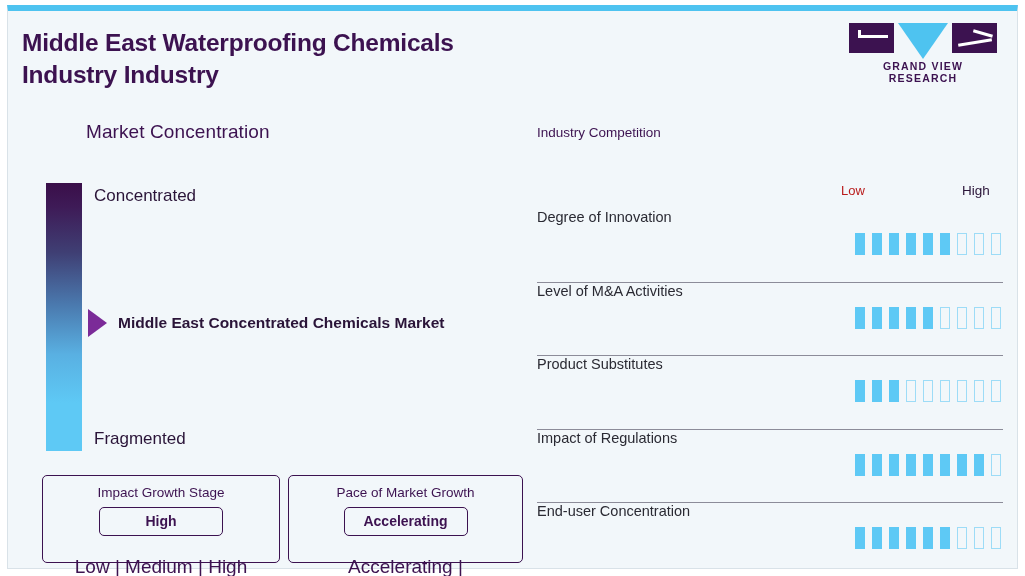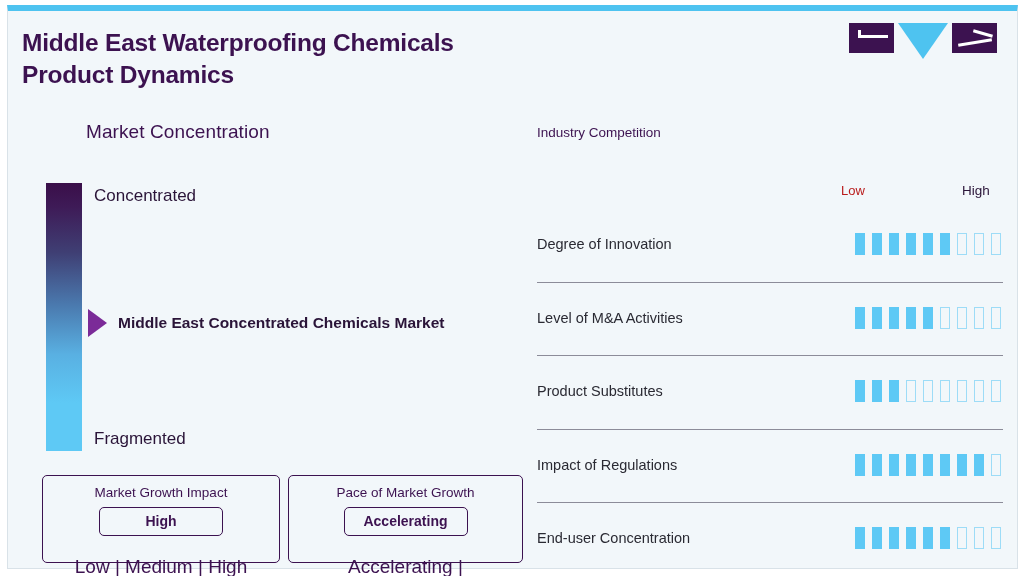--- a/index.html
+++ b/index.html
@@ -275,21 +275,20 @@
     position: absolute;
     left: 529px;
     top: 198px;
     width: 466px;
   }
   .char-row {
     position: relative;
     height: 72.5px;
     border-bottom: 1.3px solid #8c8c99;
     display: flex;
-    align-items: center;
     gap: 38px;
   }
   .char-row:first-child { border-top: none; }
   .row-label {
     font-size: 14.5px;
     color: #2a2a33;
     flex: 1;
     padding-bottom: 2px;
   }
   .row-bars {
@@ -311,49 +310,50 @@
   }
 </style>
 </head>
 <body>
 
 <div class="page">
   <div class="card">
 
     <div class="header">
       <div class="title">Middle East Waterproofing Chemicals
-Product Dynamics</div>
+Industry Industry</div>
     </div>
 
     <div class="logo">
       <div class="logo-marks">
         <span class="logo-box left"></span>
         <span class="logo-tri"></span>
         <span class="logo-box right"></span>
       </div>
+      <div class="logo-text">GRAND VIEW RESEARCH</div>
     </div>
 
     <div class="left-panel">
       <div class="section-heading">Market Concentration</div>
     </div>
 
     <div class="gradient-wrap">
       <div class="gradient-bar"></div>
       <div class="gc-label top">Concentrated</div>
       <div class="gc-label bottom">Fragmented</div>
     </div>
 
     <div class="marker">
       <span class="marker-arrow"></span>
       <span class="marker-label">Middle East Concentrated Chemicals Market</span>
     </div>
 
     <div class="boxes">
       <div class="info-box growth">
-        <div class="box-title">Market Growth Impact</div>
+        <div class="box-title">Impact Growth Stage</div>
         <div class="box-pill">High</div>
         <div class="box-scale">Low | Medium | High</div>
       </div>
       <div class="info-box pace">
         <div class="box-title">Pace of Market Growth</div>
         <div class="box-pill">Accelerating</div>
         <div class="box-scale">Accelerating | Decelerating</div>
       </div>
     </div>
 

